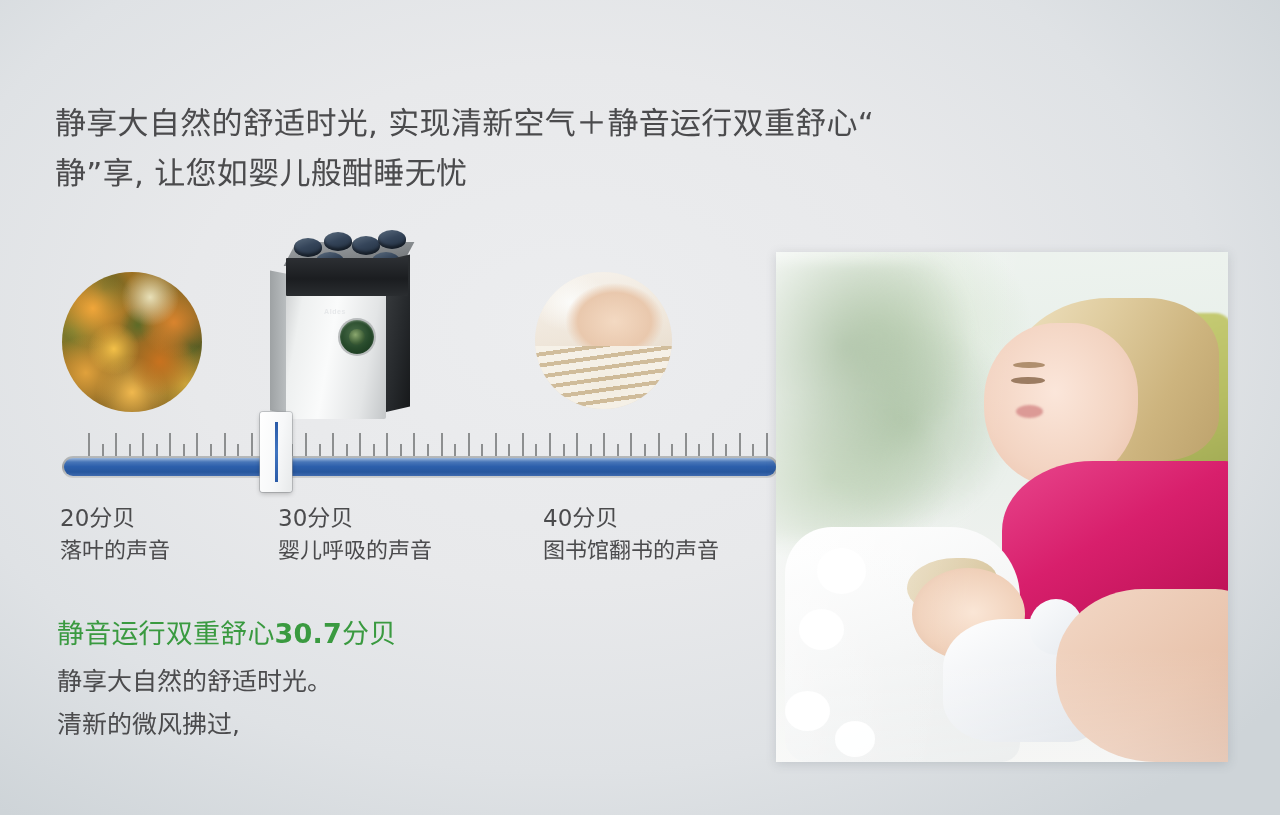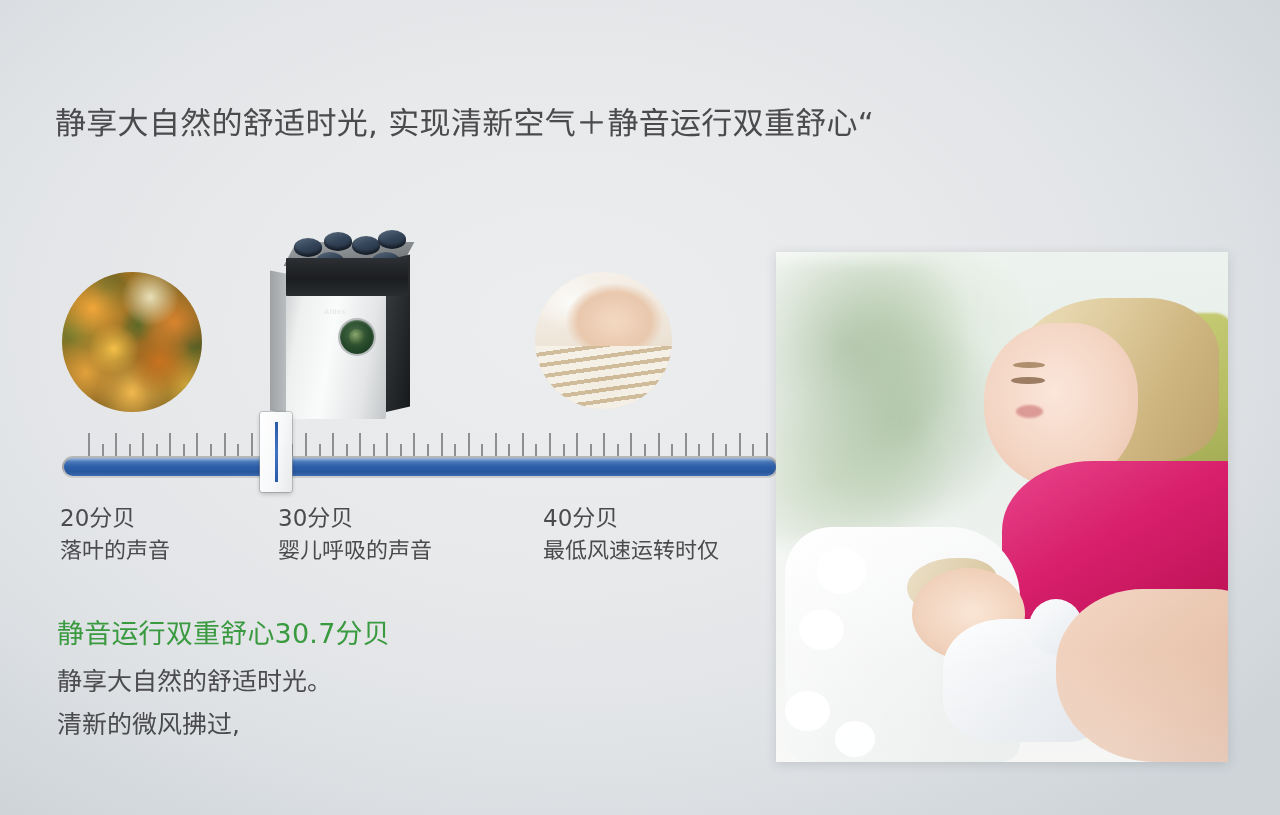--- a/index.html
+++ b/index.html
@@ -276,21 +276,21 @@
   
   .footer-head {
     position: absolute;
     left: 57px;
     top: 612px;
     font-size: 27px;
     color: #3a9a40;
     white-space: nowrap;
     letter-spacing: 0.2px;
   }
-  .footer-head .emph { font-weight: normal; }
+  .footer-head .emph { font-weight: bold; }
   .footer-body {
     position: absolute;
     left: 57px;
     top: 660px;
     font-size: 25px;
     line-height: 1.72;
     color: #4b4b4d;
     white-space: nowrap;
   }
 
@@ -459,20 +459,21 @@
   }
 </style>
 </head>
 <body>
 
 <div class="slide">
 
 
   <div class="subhead">
     <div>静享大自然的舒适时光, 实现清新空气＋静音运行双重舒心“</div>
+    <div>静”享, 让您如婴儿般酣睡无忧</div>
   </div>
 
   <div class="photo-circle circle-leaves"></div>
 
   <div class="device">
     <div class="top-deck"></div>
     <div class="collar c1"></div>
     <div class="collar c2"></div>
     <div class="collar c3"></div>
     <div class="collar c4"></div>
@@ -552,21 +553,21 @@
   <div class="scale-label sl-0">
     <span class="val">20分贝</span>
     <span class="desc">落叶的声音</span>
   </div>
   <div class="scale-label sl-1">
     <span class="val">30分贝</span>
     <span class="desc">婴儿呼吸的声音</span>
   </div>
   <div class="scale-label sl-2">
     <span class="val">40分贝</span>
-    <span class="desc">最低风速运转时仅</span>
+    <span class="desc">图书馆翻书的声音</span>
   </div>
 
   <div class="footer-head">
     <span>静音运行双重舒心</span><span class="emph">30.7</span><span>分贝</span>
   </div>
 
   <div class="footer-body">
     <div>静享大自然的舒适时光。</div>
     <div>清新的微风拂过,</div>
   </div>

